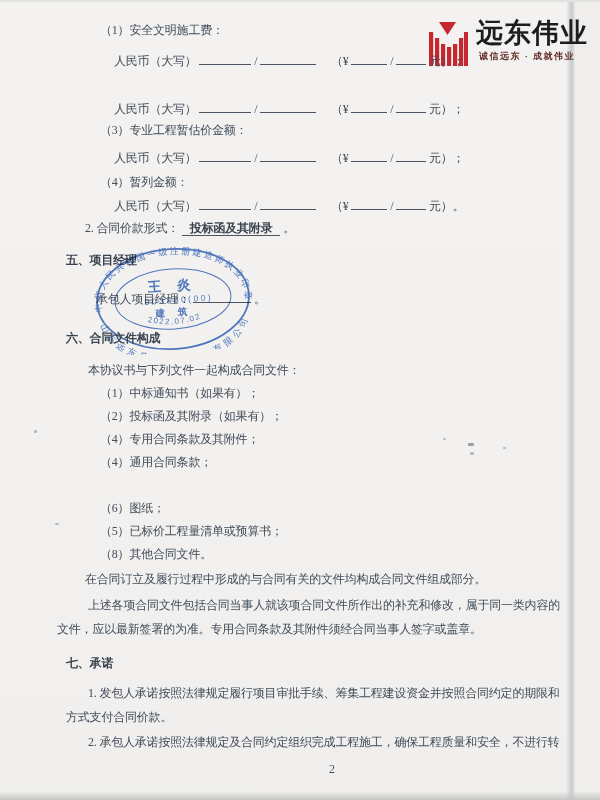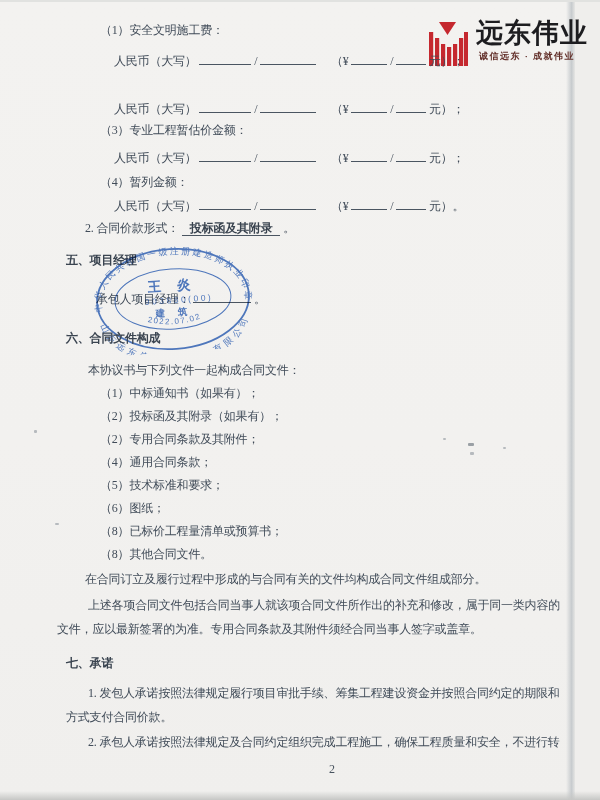--- a/index.html
+++ b/index.html
@@ -149,25 +149,24 @@
     <text x="80" y="69.5" text-anchor="middle" font-size="9.5" font-weight="bold" letter-spacing="5">建  筑</text>
     <text font-size="8" letter-spacing="1.5">
       <textPath href="#dateArc" startOffset="50%" text-anchor="middle">2022.07.02</textPath>
     </text>
   </svg>
 
   <div class="line bold" style="top:330px;left:66px">六、合同文件构成</div>
   <div class="line" style="top:362px;left:88px">本协议书与下列文件一起构成合同文件：</div>
   <div class="line" style="top:385px;left:100px">（1）中标通知书（如果有）；</div>
   <div class="line" style="top:408px;left:100px">（2）投标函及其附录（如果有）；</div>
-  <div class="line" style="top:431px;left:100px">（2）专用合同条款及其附件；</div>
+  <div class="line" style="top:431px;left:100px">（4）专用合同条款及其附件；</div>
   <div class="line" style="top:454px;left:100px">（4）通用合同条款；</div>
-  <div class="line" style="top:477px;left:100px">（5）技术标准和要求；</div>
   <div class="line" style="top:500px;left:100px">（6）图纸；</div>
-  <div class="line" style="top:523px;left:100px">（8）已标价工程量清单或预算书；</div>
+  <div class="line" style="top:523px;left:100px">（5）已标价工程量清单或预算书；</div>
   <div class="line" style="top:546px;left:100px">（8）其他合同文件。</div>
   <div class="line" style="top:571px;left:85px">在合同订立及履行过程中形成的与合同有关的文件均构成合同文件组成部分。</div>
   <div class="line" style="top:597px;left:88px">上述各项合同文件包括合同当事人就该项合同文件所作出的补充和修改，属于同一类内容的</div>
   <div class="line" style="top:621px;left:57px">文件，应以最新签署的为准。专用合同条款及其附件须经合同当事人签字或盖章。</div>
 
   <div class="line bold" style="top:655px;left:66px">七、承诺</div>
   <div class="line" style="top:685px;left:88px">1. 发包人承诺按照法律规定履行项目审批手续、筹集工程建设资金并按照合同约定的期限和</div>
   <div class="line" style="top:709px;left:66px">方式支付合同价款。</div>
   <div class="line" style="top:734px;left:88px">2. 承包人承诺按照法律规定及合同约定组织完成工程施工，确保工程质量和安全，不进行转</div>
 

